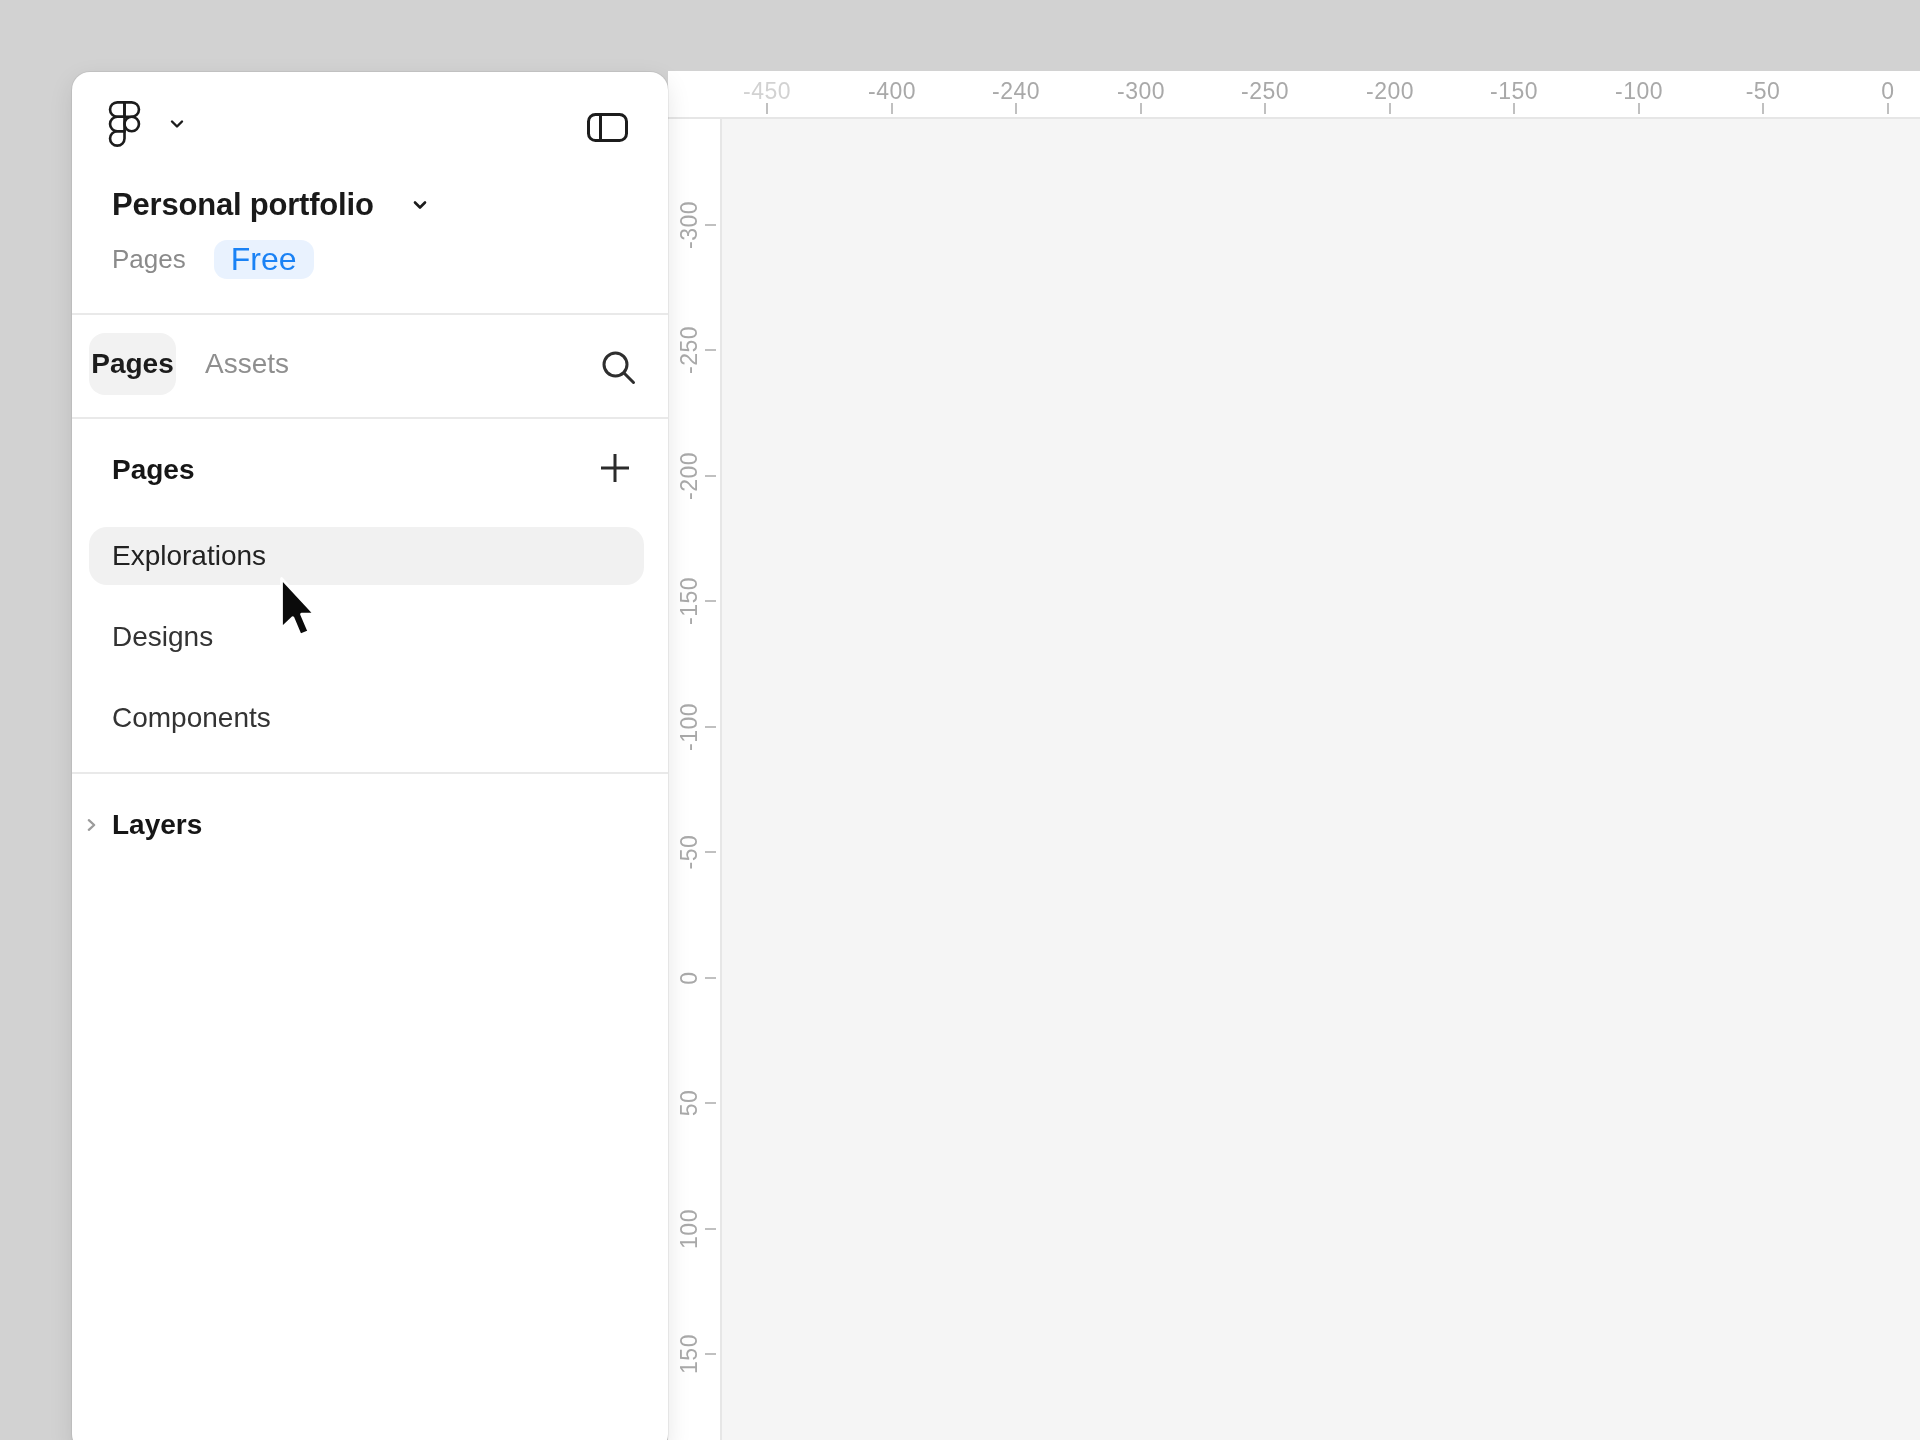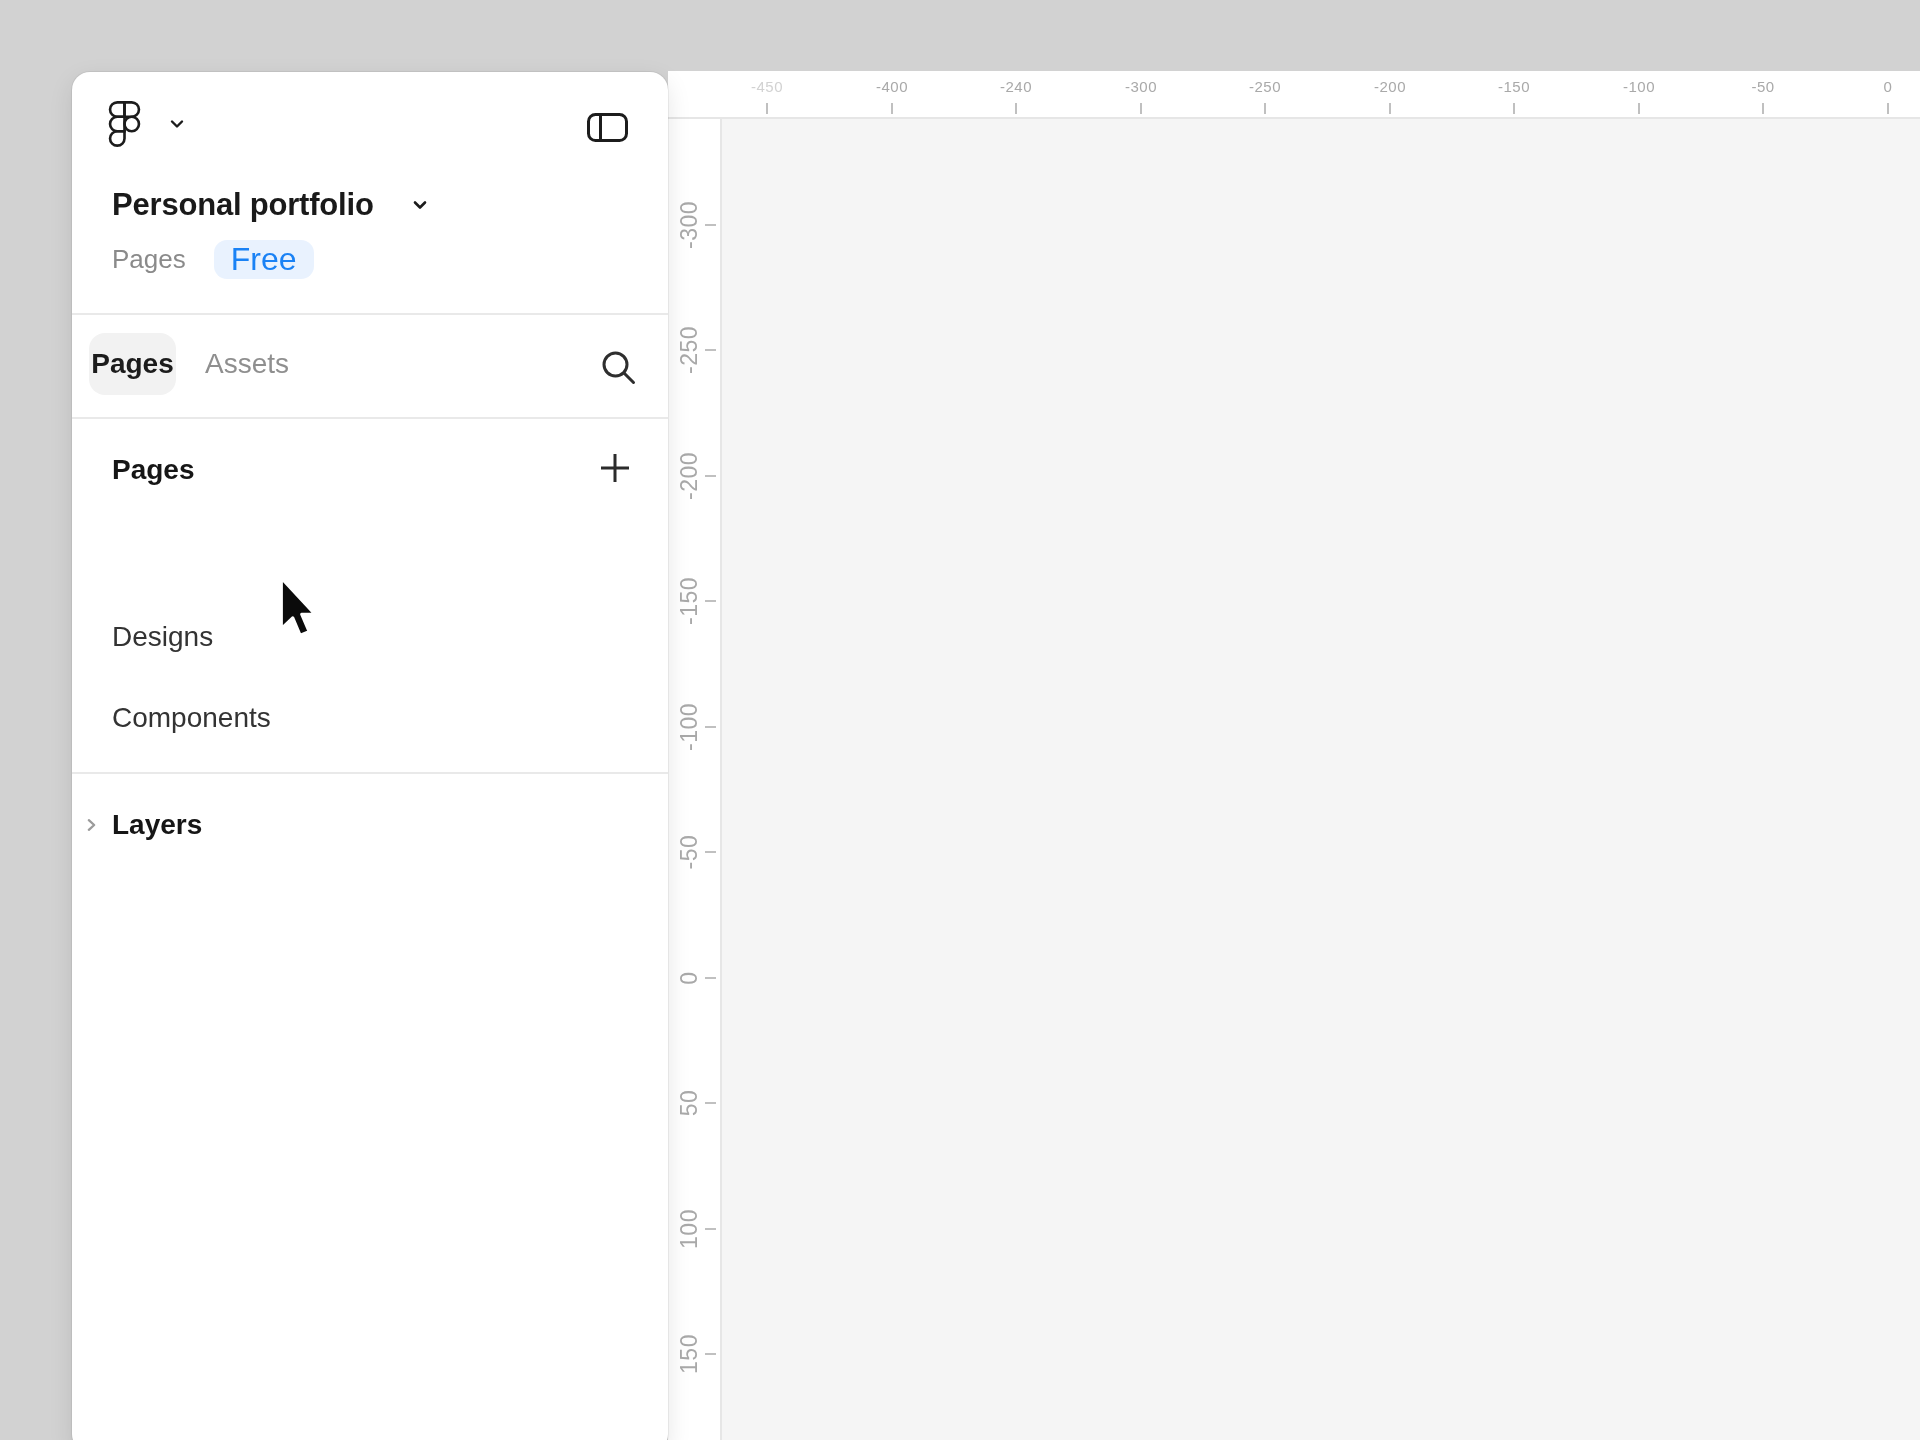--- a/index.html
+++ b/index.html
@@ -17,21 +17,21 @@
     position:absolute;left:668px;top:71px;width:1252px;height:46px;
     background:#fff;border-bottom:2px solid #e6e6e6;z-index:2;
   }
   .ruler-left{
     position:absolute;left:668px;top:71px;width:52px;height:1369px;
     background:#fff;border-right:2px solid #e6e6e6;z-index:1;
   }
   .htick{position:absolute;top:0;width:0;height:46px;}
   .htick .rlbl{
     position:absolute;left:0;top:7px;transform:translateX(-50%);
-    font-size:15px;color:#a9a9a9;letter-spacing:.5px;white-space:nowrap;
+    font-size:23px;color:#a9a9a9;letter-spacing:.5px;white-space:nowrap;
   }
   .htick .rmark{position:absolute;left:-1px;bottom:3px;width:2px;height:11px;background:#c0c0c0;display:block;}
   .htick.faded .rlbl{color:#d2d2d2;}
   .vtick{position:absolute;left:0;width:52px;height:0;}
   .vtick .rlbl{
     position:absolute;left:21px;top:0;transform:translate(-50%,-50%) rotate(-90deg);
     font-size:23px;color:#a9a9a9;letter-spacing:.5px;white-space:nowrap;
   }
   .vtick .rmark{position:absolute;right:4px;top:-1px;width:11px;height:2px;background:#c0c0c0;display:block;}
 
@@ -239,20 +239,21 @@
       <span class="section-title">Pages</span>
     </div>
     <div class="add-page-btn">
       <span style="display:flex;">
         <svg width="34" height="34" viewBox="0 0 34 34" fill="none" stroke="#2b2b2b" stroke-width="3">
           <path d="M17 3 V31 M3 17 H31"></path>
         </svg>
       </span>
     </div>
 
+    <div class="page-item active pi0">Explorations</div>
     <div class="page-item pi2">Components</div>
     <div class="page-item pi1">Designs</div>
 
     <div class="divider d3"></div>
 
     <div class="layers-header">
       <span class="layers-chevron">
         <svg width="17" height="17" viewBox="0 0 16 16" fill="none" stroke="#9b9b9b" stroke-width="2.2" stroke-linecap="round" stroke-linejoin="round">
           <path d="M5.5 3.5 L10.5 8 L5.5 12.5"></path>
         </svg>

